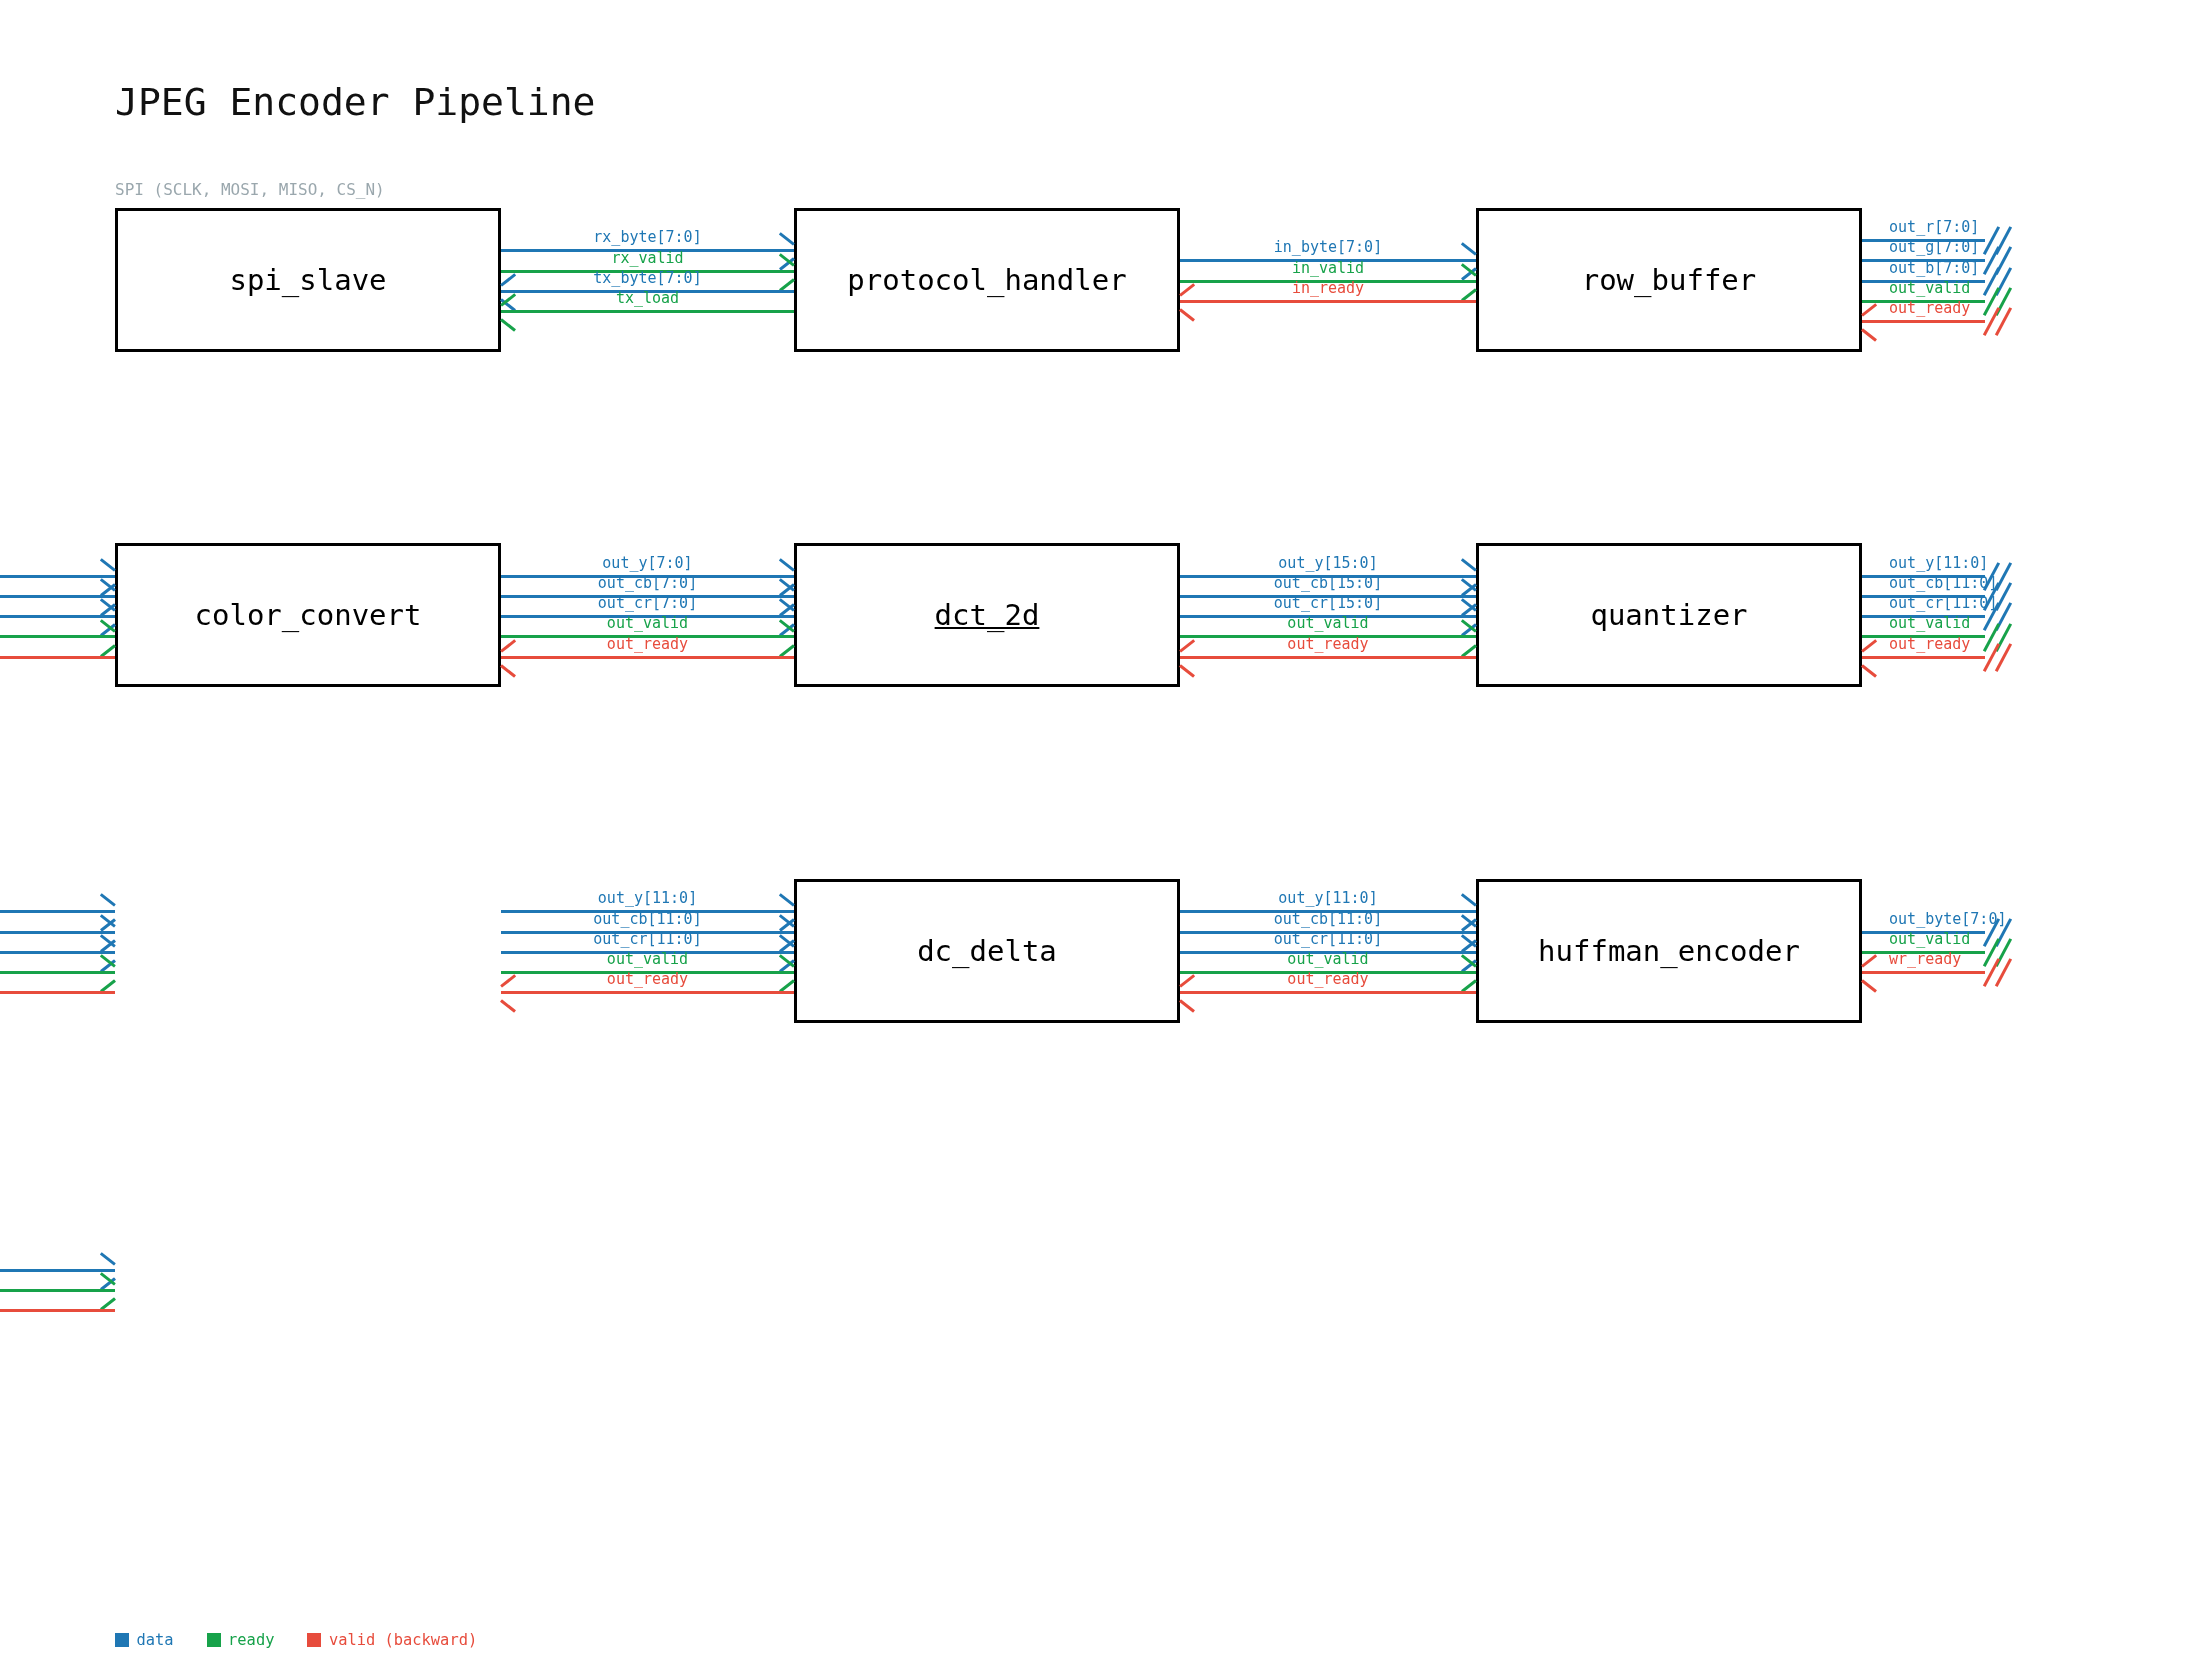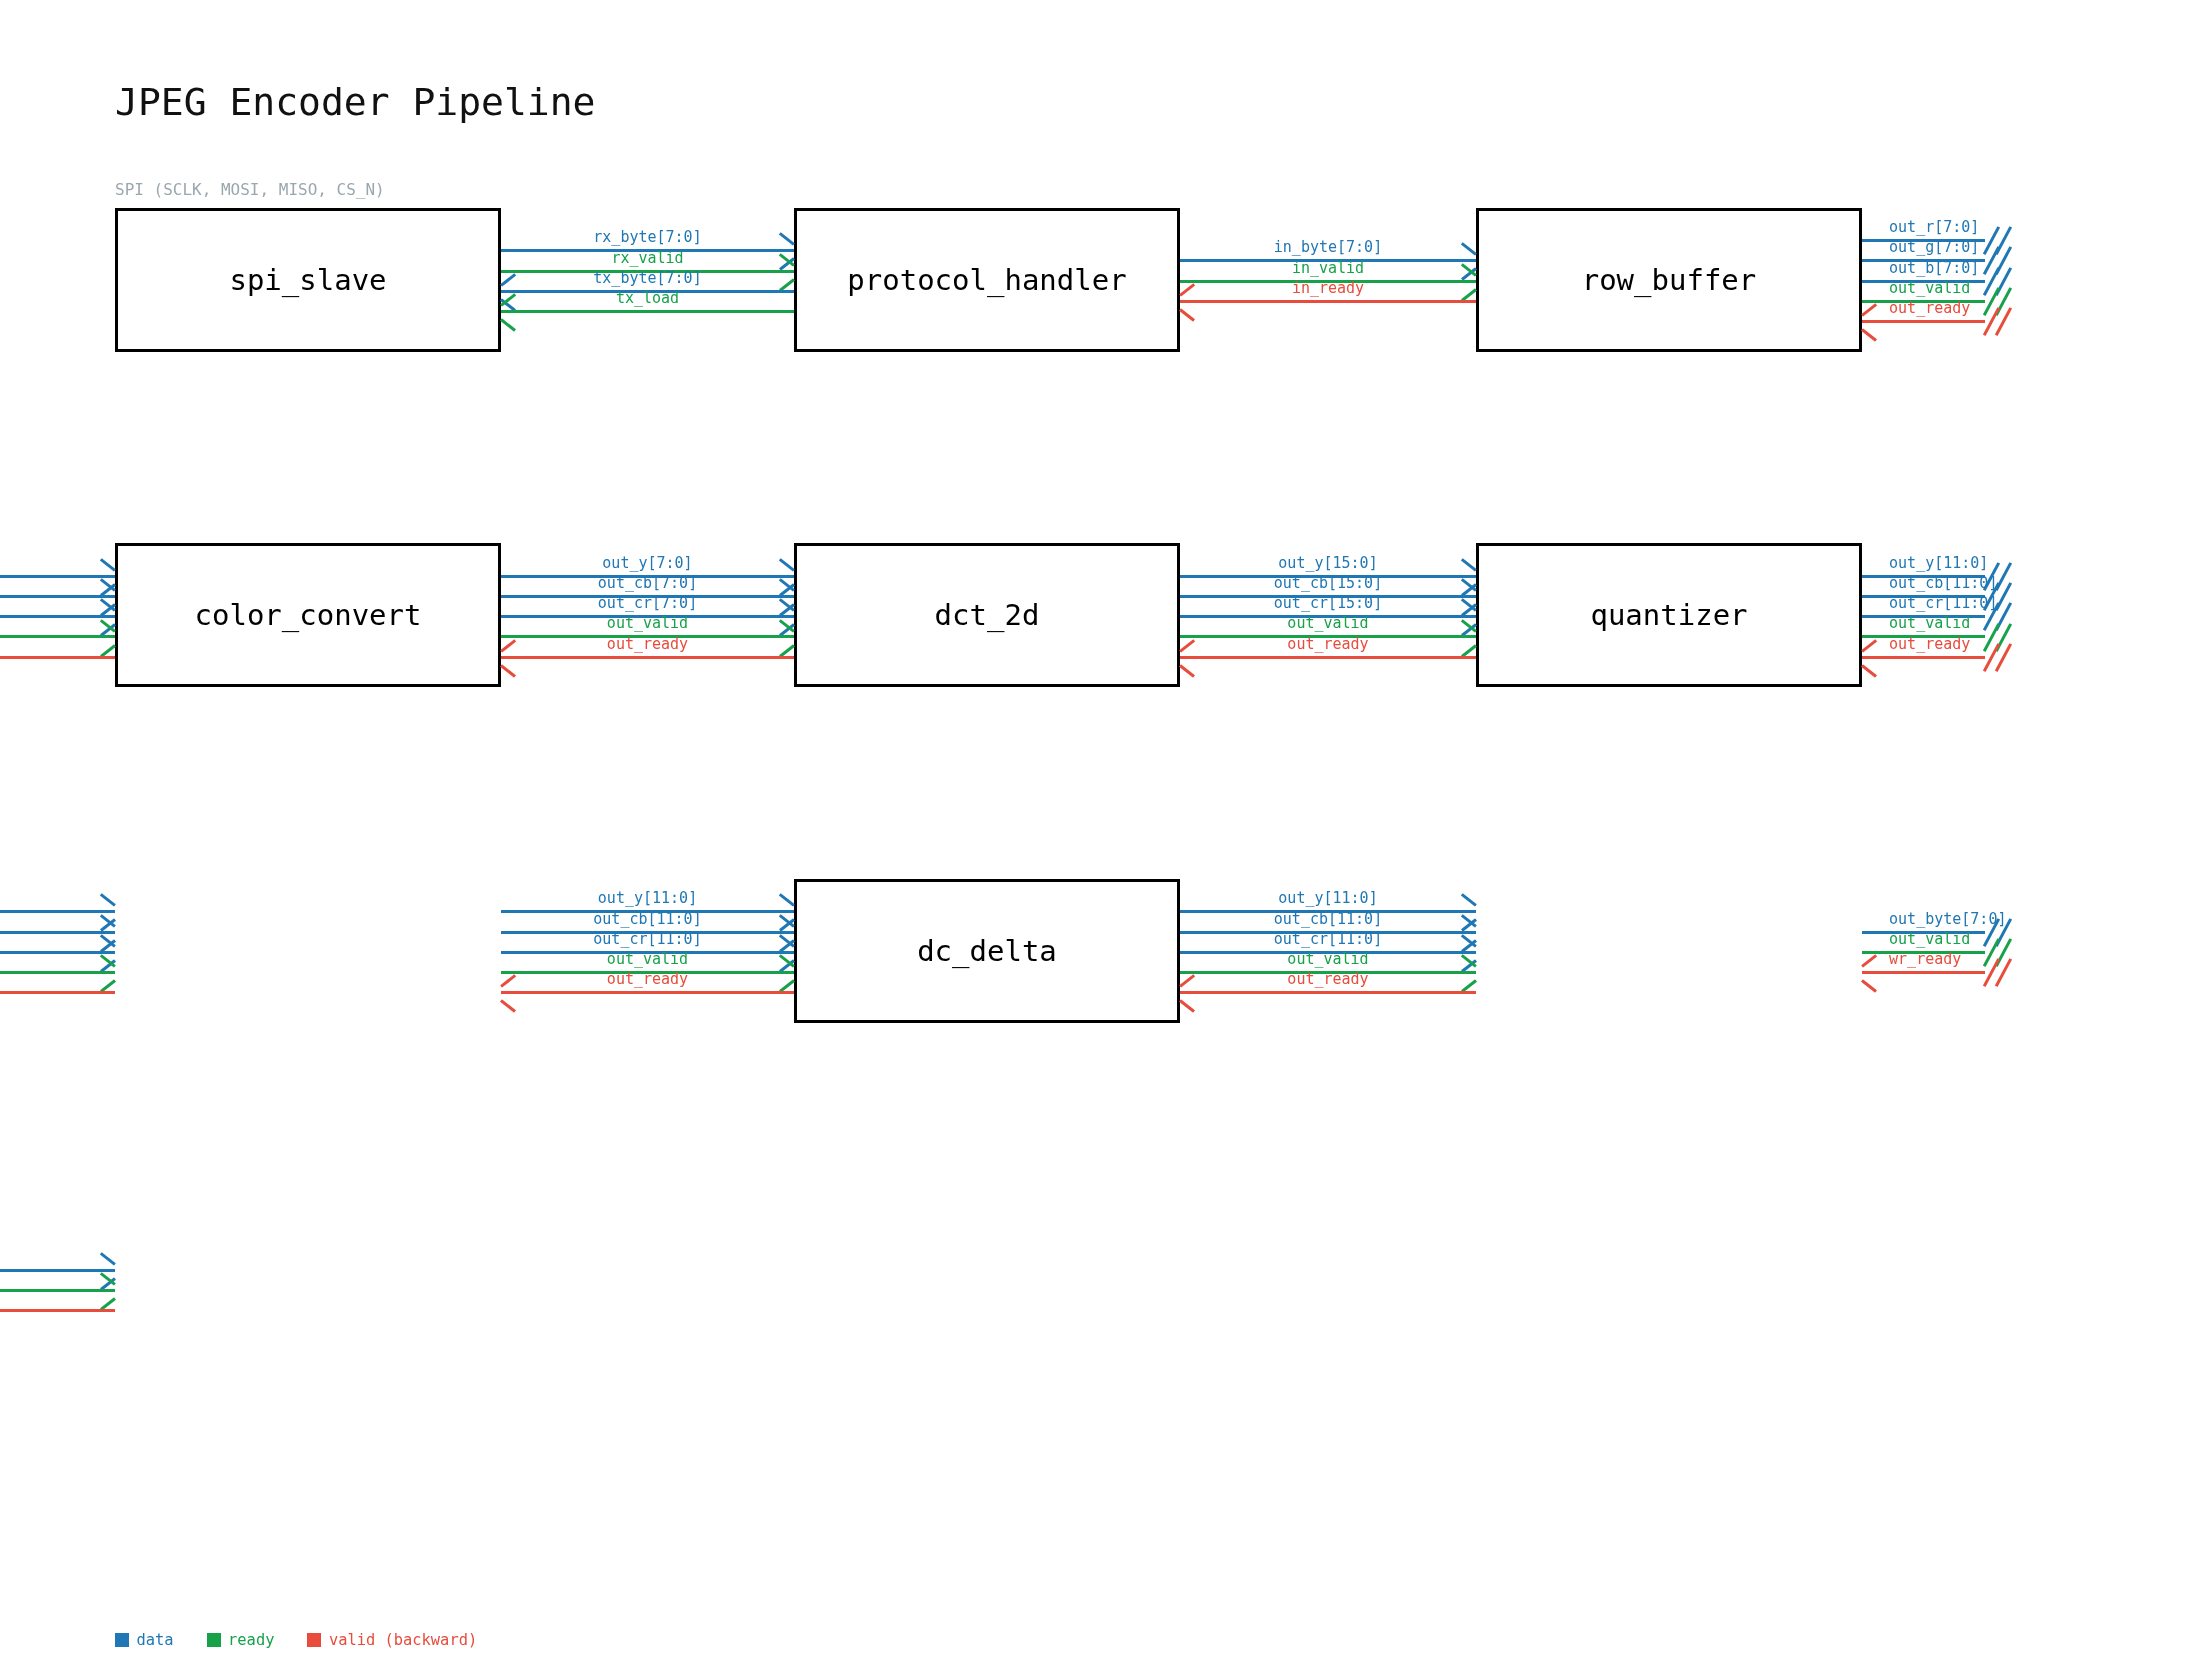--- a/index.html
+++ b/index.html
@@ -71,28 +71,31 @@
     </div>
     <div class="block" style="left: 794px; top: 208px; width: 386px; height: 144px; border-color: rgb(0, 0, 0); background: rgb(255, 255, 255);">
       <span class="blabel">protocol_handler</span>
     </div>
     <div class="block" style="left: 1476px; top: 208px; width: 386px; height: 144px; border-color: rgb(0, 0, 0); background: rgb(255, 255, 255);">
       <span class="blabel">row_buffer</span>
     </div>
     <div class="block" style="left: 115px; top: 543px; width: 386px; height: 144px; border-color: rgb(0, 0, 0); background: rgb(255, 255, 255);">
       <span class="blabel">color_convert</span>
     </div>
-    <div class="block" style="left: 794px; top: 543px; width: 386px; height: 144px; border-color: rgb(0, 0, 0); background: rgb(255, 255, 255);">
+    <div class="block" style="left: 794px; top: 543px; width: 386px; height: 144px; border-color: rgb(0, 0, 0); background: rgb(255, 255, 255); text-decoration: underline;">
       <span class="blabel">dct_2d</span>
     </div>
     <div class="block" style="left: 1476px; top: 543px; width: 386px; height: 144px; border-color: rgb(0, 0, 0); background: rgb(255, 255, 255);">
       <span class="blabel">quantizer</span>
     </div>
     <div class="block" style="left: 794px; top: 879px; width: 386px; height: 144px; border-color: rgb(0, 0, 0); background: rgb(255, 255, 255);">
       <span class="blabel">dc_delta</span>
+    </div>
+    <div class="block" style="left: 1476px; top: 879px; width: 386px; height: 144px; border-color: rgb(0, 0, 0); background: rgb(255, 255, 255);">
+      <span class="blabel">huffman_encoder</span>
     </div>
     <div class="note" style="left: 115px; top: 180px; color: rgb(154, 167, 173);">SPI (SCLK, MOSI, MISO, CS_N)</div>
     <div class="sig center" style="left: 501px; top: 249px; width: 293px;">
       <div class="ln" style="background: rgb(31, 119, 180);"></div>
       <div class="lbl" style="color: rgb(31, 119, 180);">rx_byte[7:0]</div>
     </div>
     <div class="head right" style="left: 794px; top: 250px;">
       <i style="background: rgb(31, 119, 180);"></i>
       <i style="background: rgb(31, 119, 180);"></i>
     </div>

